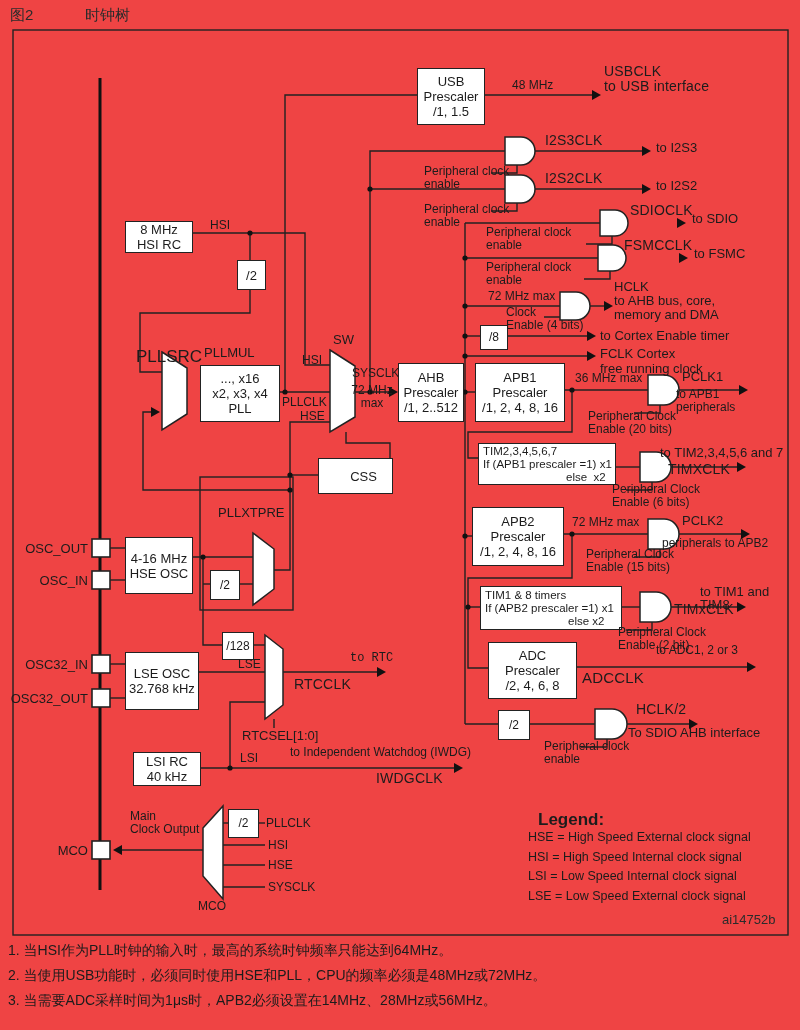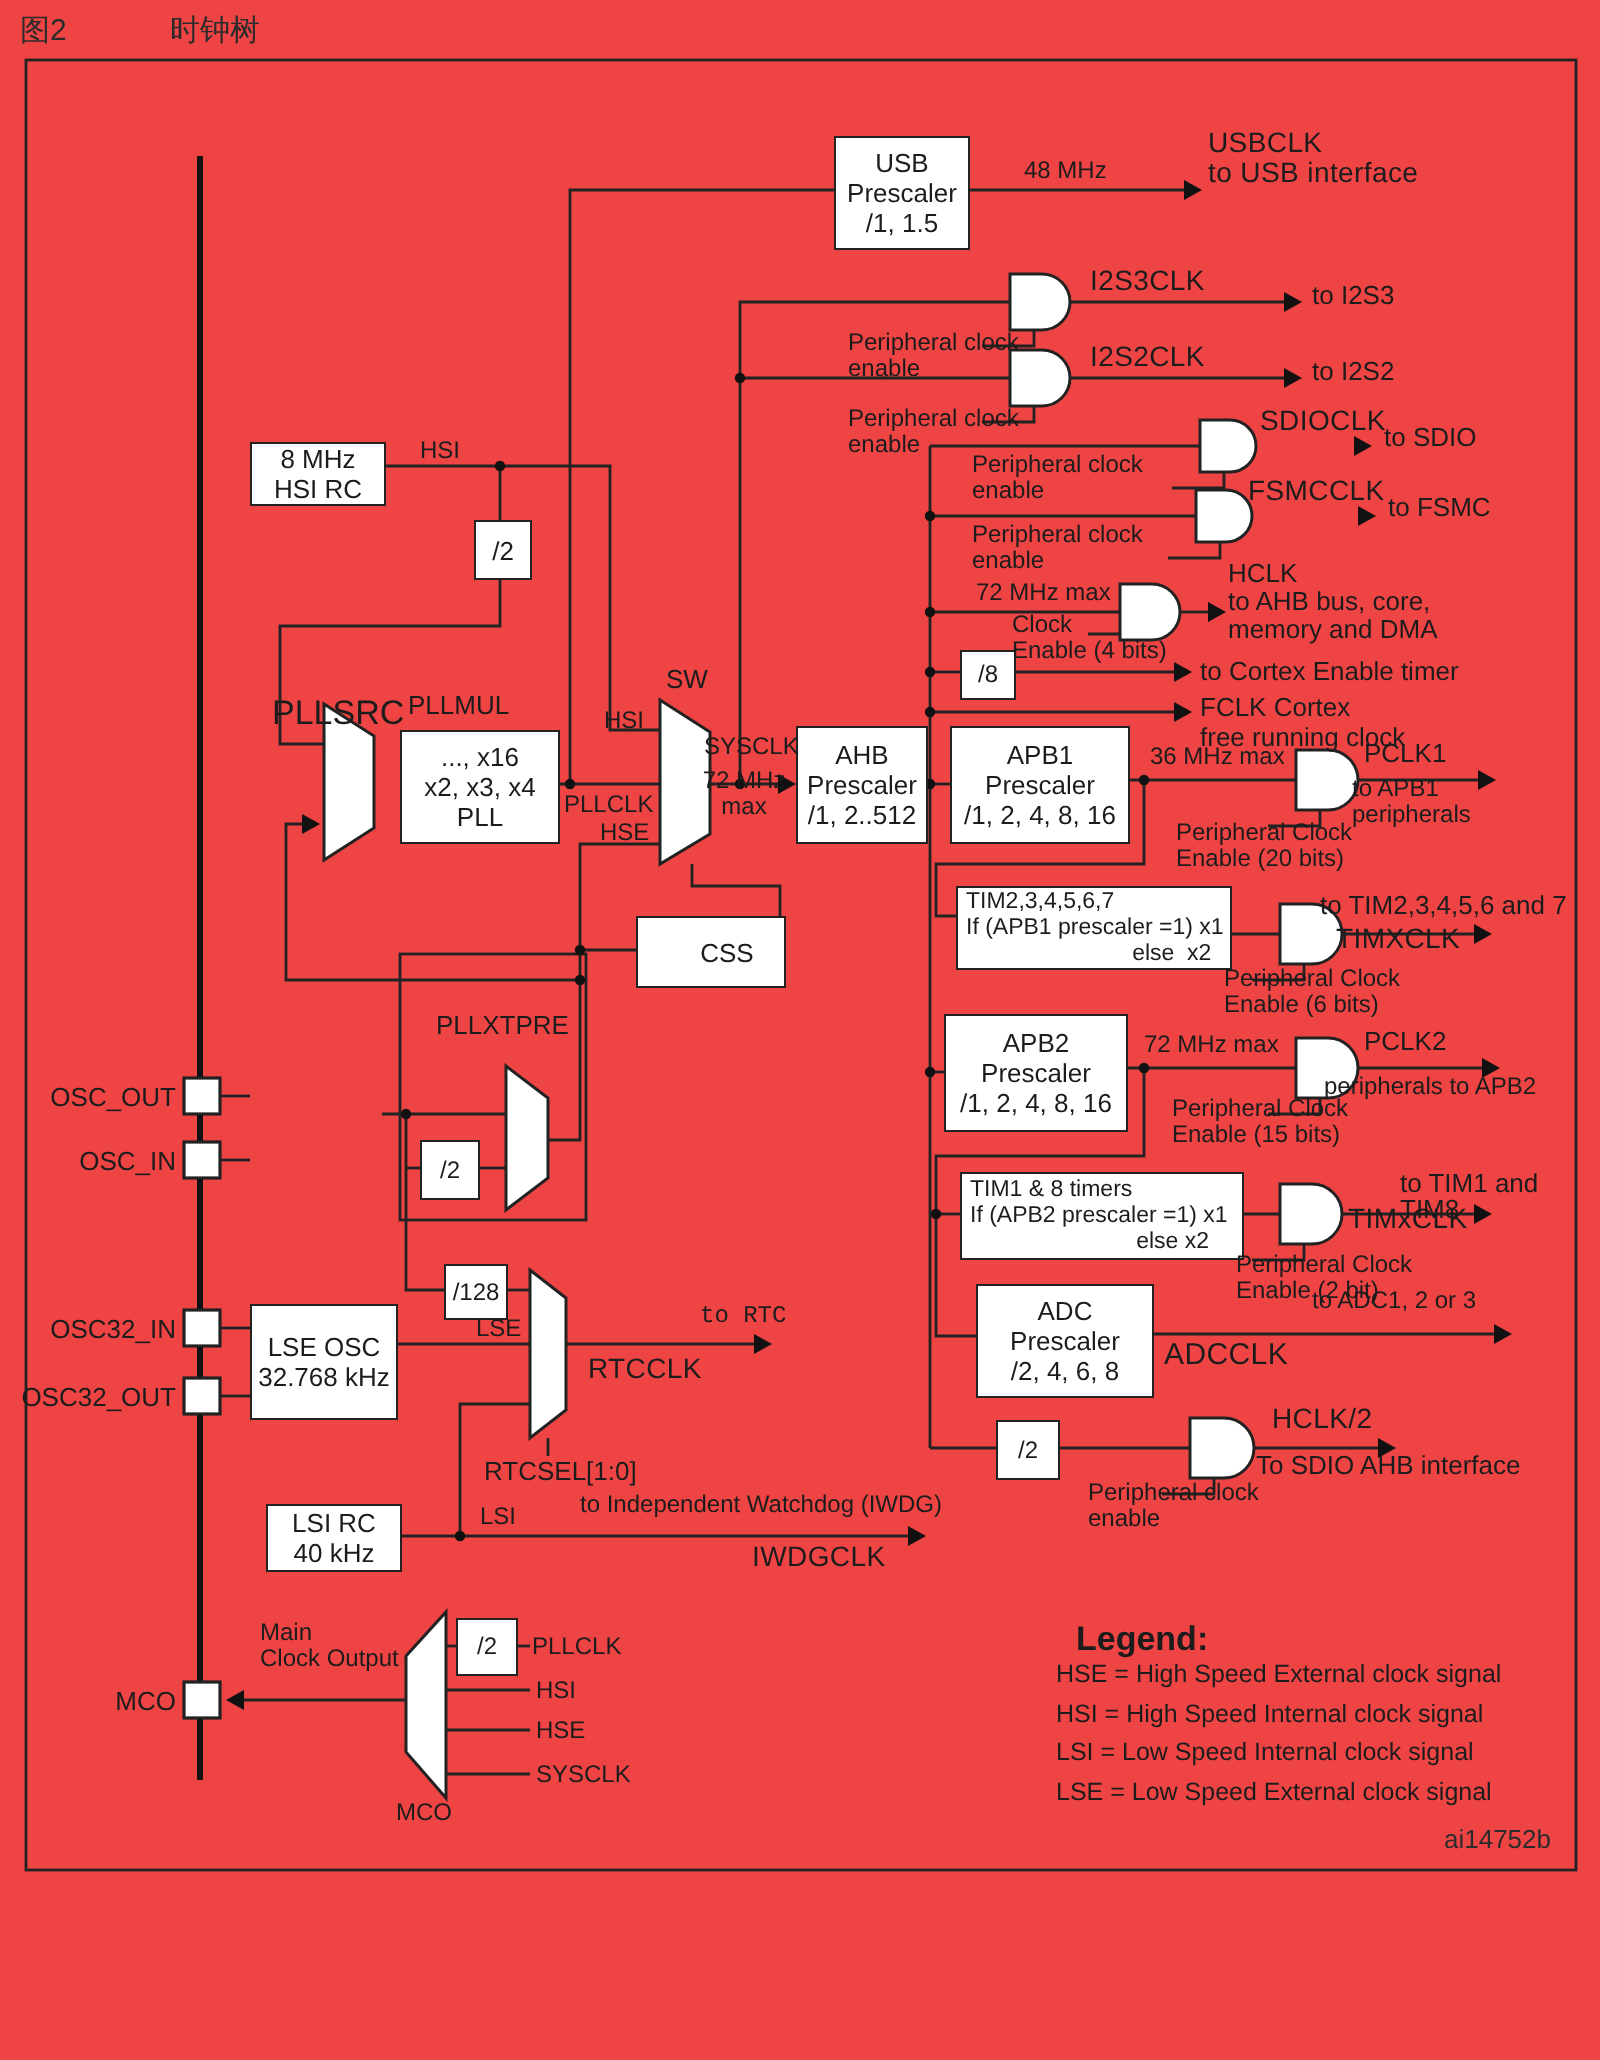--- a/index.html
+++ b/index.html
@@ -222,20 +222,22 @@
 Prescaler
 /1, 2, 4, 8, 16</div>
   <div class="box tim" style="left:480px;top:586px;width:136px;height:42px;">TIM1 &amp; 8 timers
 If (APB2 prescaler =1) x1
                           else x2</div>
   <div class="box" style="left:488px;top:642px;width:87px;height:55px;">ADC
 Prescaler
 /2, 4, 6, 8</div>
   <div class="box small" style="left:480px;top:325px;width:26px;height:23px;">/8</div>
   <div class="box" style="left:318px;top:458px;width:57px;height:34px;padding-left:16px;">CSS</div>
+  <div class="box" style="left:125px;top:537px;width:66px;height:55px;">4-16 MHz
+HSE OSC</div>
   <div class="box small" style="left:210px;top:570px;width:28px;height:28px;">/2</div>
   <div class="box small" style="left:222px;top:632px;width:30px;height:26px;">/128</div>
   <div class="box" style="left:125px;top:652px;width:72px;height:56px;">LSE OSC
 32.768 kHz</div>
   <div class="box" style="left:133px;top:752px;width:66px;height:32px;">LSI RC
 40 kHz</div>
   <div class="box small" style="left:498px;top:710px;width:30px;height:28px;">/2</div>
   <div class="box small" style="left:228px;top:809px;width:29px;height:27px;">/2</div>
 
   <div class="pinlbl" style="left:20px;top:541px;width:68px;">OSC_OUT</div>
@@ -323,14 +325,19 @@
   <div class="lbl" style="left:268px;top:881px;">SYSCLK</div>
   <div class="lbl" style="left:198px;top:900px;">MCO</div>
 
   <div class="legend-head" style="left:538px;top:810px;">Legend:</div>
   <div class="legend-body" style="left:528px;top:828px;">HSE = High Speed External clock signal
 HSI = High Speed Internal clock signal
 LSI = Low Speed Internal clock signal
 LSE = Low Speed External clock signal</div>
   <div class="figid" style="left:722px;top:912px;">ai14752b</div>
 
+  <div class="notes">
+    <div>1.  当HSI作为PLL时钟的输入时，最高的系统时钟频率只能达到64MHz。</div>
+    <div>2.  当使用USB功能时，必须同时使用HSE和PLL，CPU的频率必须是48MHz或72MHz。</div>
+    <div>3.  当需要ADC采样时间为1μs时，APB2必须设置在14MHz、28MHz或56MHz。</div>
+  </div>
 
 </div>
 
 </body></html>

